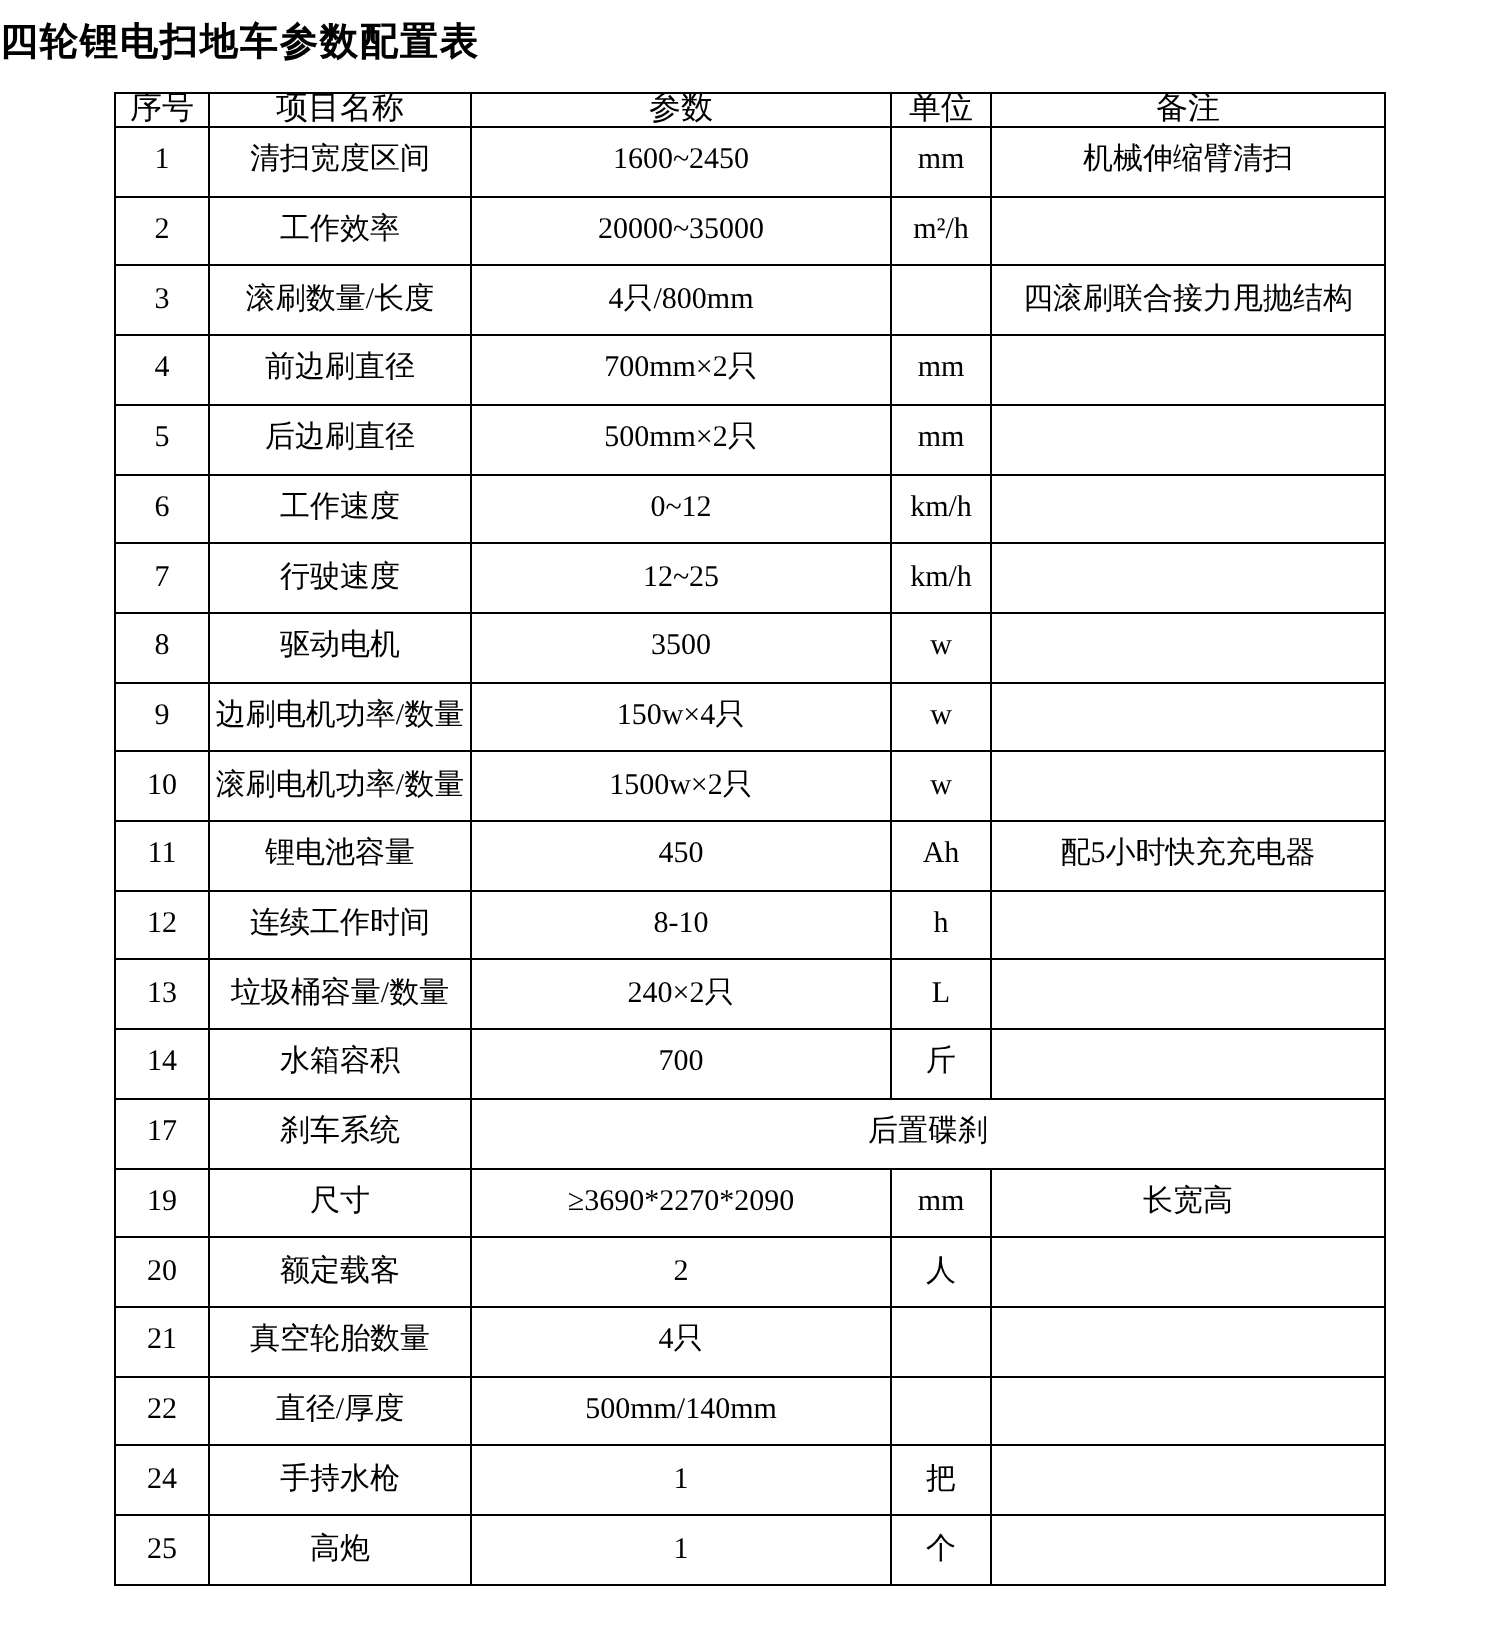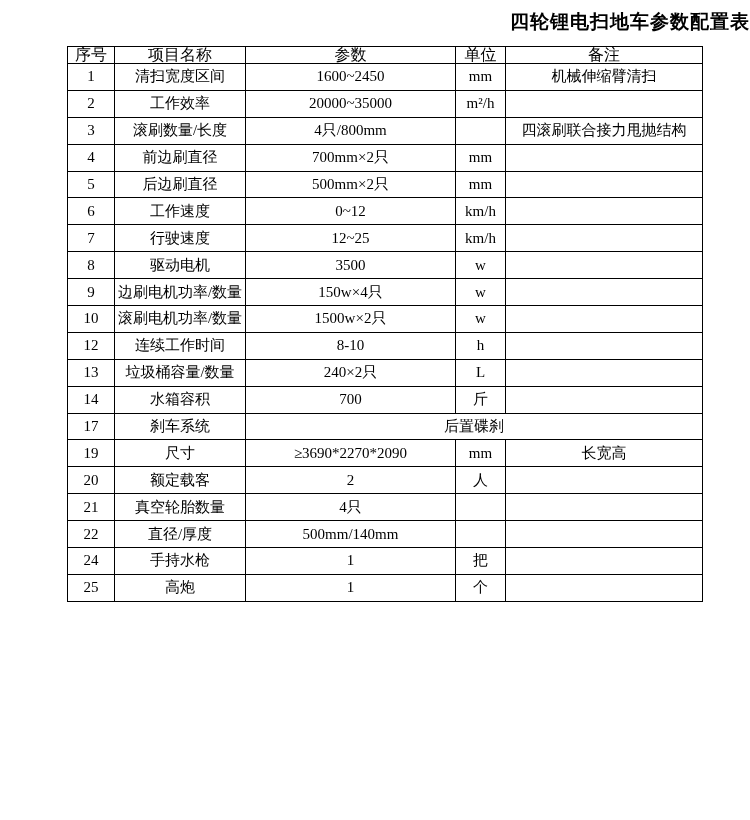--- a/index.html
+++ b/index.html
@@ -12,36 +12,35 @@
     height: 820px;
     position: relative;
     font-family: "Liberation Serif", "DejaVu Serif", serif;
     color: #000000;
   }
   .page-title {
     position: absolute;
     top: 10px;
     left: 0;
     width: 750px;
-    text-align: right;
+    text-align: left;
     font-family: "Liberation Sans", "DejaVu Sans", sans-serif;
     font-weight: bold;
     font-size: 19px;
     letter-spacing: 1px;
     line-height: 24px;
   }
   table.params-table {
     position: absolute;
     top: 46px;
     left: 57px;
     width: 635px;
-    height: 556px;
+    height: 747px;
     border-collapse: collapse;
     table-layout: fixed;
-    margin-left: 10px;
   }
   table.params-table th,
   table.params-table td {
     border: 1px solid #000000;
     padding: 0 2px;
     text-align: center;
     vertical-align: middle;
     font-size: 15px;
     font-weight: normal;
     white-space: nowrap;
@@ -147,20 +146,27 @@
         <td></td>
       </tr>
       <tr>
         <td>10</td>
         <td>滚刷电机功率/数量</td>
         <td>1500w×2只</td>
         <td class="unit-cell">w</td>
         <td></td>
       </tr>
       <tr>
+        <td>11</td>
+        <td>锂电池容量</td>
+        <td>450</td>
+        <td class="unit-cell">Ah</td>
+        <td>配5小时快充充电器</td>
+      </tr>
+      <tr>
         <td>12</td>
         <td>连续工作时间</td>
         <td>8-10</td>
         <td class="unit-cell">h</td>
         <td></td>
       </tr>
       <tr>
         <td>13</td>
         <td>垃圾桶容量/数量</td>
         <td>240×2只</td>

